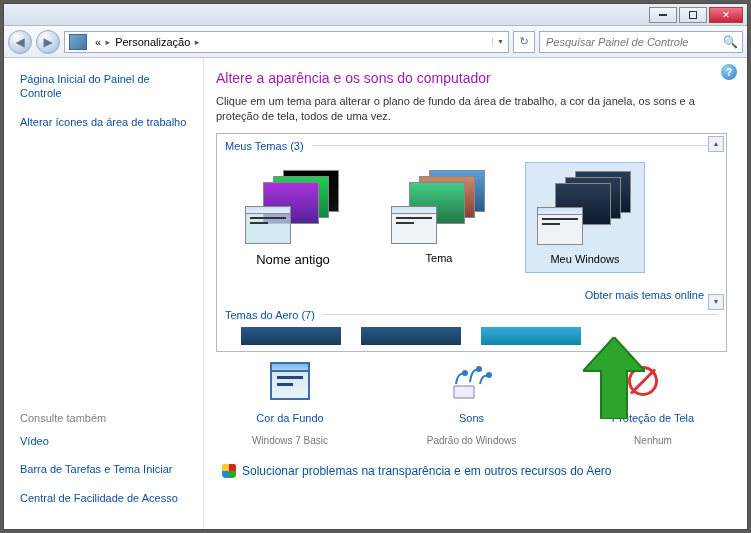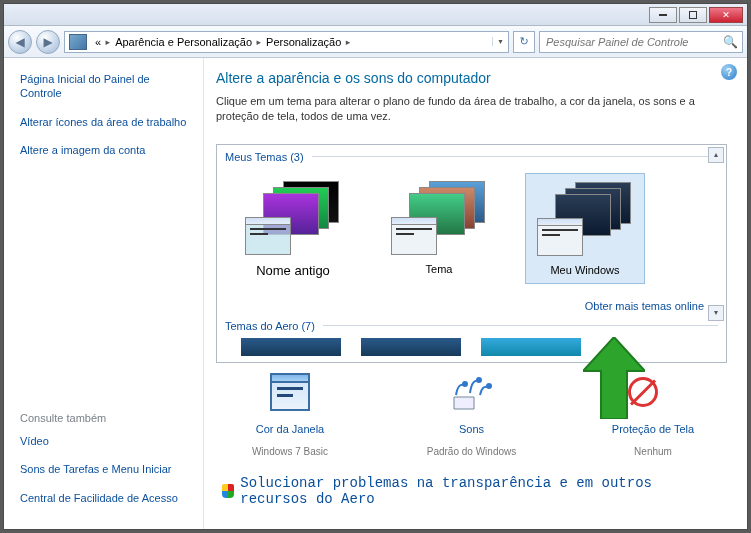--- a/index.html
+++ b/index.html
@@ -28,22 +28,22 @@
 
 
 .body { flex: 1; display: flex; overflow: hidden; }
 .sidebar { width: 200px; background: #fff; border-right: 1px solid #e1e6ec; padding: 14px 12px 10px 16px; display: flex; flex-direction: column; }
 .sidebar a { color: #0a4f9b; font-size: 11px; text-decoration: none; display: block; margin-bottom: 14px; line-height: 1.3; cursor: pointer; }
 .see-also { margin-top: auto; }
 .see-also h4 { font-size: 11px; color: #7a8188; font-weight: normal; margin-bottom: 10px; }
 
 .content { flex: 1; padding: 12px 20px 8px 12px; overflow: hidden; position: relative; }
 .help-icon { position: absolute; top: 6px; right: 10px; width: 16px; height: 16px; border-radius: 50%; background: radial-gradient(circle at 35% 30%, #9cd0f5, #2a7fc9); color: #fff; font-size: 10px; font-weight: bold; display: flex; align-items: center; justify-content: center; cursor: pointer; }
-.page-title { color: #0369a1; font-size: 14px; font-weight: normal; margin-bottom: 8px; }
-.page-desc { font-size: 11px; color: #333; margin-bottom: 20px; line-height: 1.35; }
+.page-title { color: #a21caf; font-size: 14px; font-weight: normal; margin-bottom: 8px; }
+.page-desc { font-size: 11px; color: #333; margin-bottom: 9px; line-height: 1.35; }
 
 .themes-box { border: 1px solid #b0b9c6; padding: 6px 8px 4px 8px; position: relative; }
 .scroll-up, .scroll-down { position: absolute; right: 2px; width: 16px; height: 16px; border: 1px solid #b0b9c6; background: #edf2f8; font-size: 8px; display: flex; align-items: center; justify-content: center; cursor: pointer; color: #556; }
 .scroll-up { top: 2px; } .scroll-down { top: 160px; }
 .section-label { color: #0a4f9b; font-size: 11px; margin: 0 0 6px 0; display: flex; align-items: center; }
 .section-label .line { flex: 1; height: 1px; background: #cfd7e2; margin-left: 8px; }
 .theme-row { display: flex; gap: 26px; padding: 4px 0 10px 8px; }
 .theme-item { width: 120px; text-align: center; font-size: 11px; cursor: pointer; padding: 6px 4px; }
 .theme-item.sel { background: #d9e9f8; border: 1px solid #9bc0e2; }
 .thumb { width: 104px; height: 78px; margin: 0 auto 6px; position: relative; }
@@ -74,21 +74,21 @@
 .ico-win { width: 40px; height: 38px; margin: 0 auto; border: 2px solid #3a6ea5; background: linear-gradient(#cfe3f7,#eaf3fc); position: relative; }
 .ico-win .bb { height: 8px; border-bottom: 2px solid #3a6ea5; background: linear-gradient(#7fb6e8,#a7d0f2); }
 .ico-win .t { height: 3px; background: #23487a; margin: 4px 5px 0; }
 .ico-snd svg { width: 48px; height: 40px; }
 .ico-scr { width: 40px; height: 40px; margin:0 auto; position: relative; }
 .ico-scr .circ { width: 30px; height: 30px; border-radius: 50%; border: 3px solid #d33; position: absolute; top: 4px; left: 4px; background: #fff; }
 .ico-scr .slash { width: 34px; height: 3px; background: #d33; position: absolute; top: 18px; left: 2px; transform: rotate(-45deg); }
 
 .troubleshoot { margin-top: 12px; padding: 6px 0 0 6px; display: flex; align-items: center; gap: 6px; }
 .shield { width: 14px; height: 14px; background: conic-gradient(#d22 0 25%, #2a2 0 50%, #28d 0 75%, #fc2 0); border-radius: 2px 2px 4px 4px; }
-.troubleshoot a { color: #0a4f9b; font-size: 14px; text-decoration: none; cursor: pointer; font-family: Liberation Mono, monospace; }
+.troubleshoot a { color: #0a4f9b; font-size: 12px; text-decoration: none; cursor: pointer; }
 
 
 .arrow { position: absolute; left: 379px; top: 279px; pointer-events: none; }
 .arrow svg { width: 62px; height: 82px; }
 </style>
 </head>
 <body>
 
 <div class="window">
   <div class="titlebar">
@@ -100,41 +100,39 @@
       </div>
     <div class="winbtn close">✕</div>
   </div>
 
   <div class="navbar">
     <div class="navbtn">◀</div>
     <div class="navbtn">▶</div>
     <div class="addressbar">
       <div class="addr-icon"></div>
       <span class="addr-seg">«</span>
-      <span class="addr-seg">Aparência e Personalização</span>
       <span class="addr-seg">Personalização</span>
       <div style="flex:1"></div>
       <div class="addr-drop">▾</div>
     </div>
     <div class="refresh">↻</div>
     <div class="searchbox">
       <input placeholder="Pesquisar Painel de Controle" style="">
       <div class="search-icon">🔍</div>
     </div>
   </div>
 
   <div class="body">
     <div class="sidebar">
       <a>Página Inicial do Painel de Controle</a>
       <a>Alterar ícones da área de trabalho</a>
-      <a>Altere a imagem da conta</a>
       <div class="see-also">
         <h4>Consulte também</h4>
         <a>Vídeo</a>
-        <a>Sons de Tarefas e Menu Iniciar</a>
+        <a>Barra de Tarefas e Tema Iniciar</a>
         <a>Central de Facilidade de Acesso</a>
       </div>
     </div>
 
     <div class="content">
       <div class="help-icon">?</div>
       <div class="page-title">Altere a aparência e os sons do computador</div>
       <div class="page-desc">Clique em um tema para alterar o plano de fundo da área de trabalho, a cor da janela, os sons e a proteção de tela, todos de uma vez.</div>
 
       <div class="themes-box">
@@ -205,21 +203,21 @@
 
       <div class="bottom-row">
         <div class="bottom-item">
           <div class="ico">
               <div class="ico-win">
                 <div class="bb"></div>
                 <div class="t"></div>
                 <div class="t" style="width:16px"></div>
               </div>
             </div>
-          <a class="lnk">Cor da Janela</a>
+          <a class="lnk">Cor da Fundo</a>
           <div class="sub">Windows 7 Basic</div>
         </div>
         <div class="bottom-item">
           <div class="ico ico-snd">
             <svg viewBox="0 0 48 40">
                 <path d="M6 24 L6 36 L26 36 L26 24 Z" fill="#eef" stroke="#789"></path>
                 <path d="M8 22 Q10 10 16 12" stroke="#37c" fill="none" stroke-width="2"></path>
                 <circle cx="17" cy="11" r="3" fill="#37c"></circle>
                 <path d="M22 20 Q24 6 30 8" stroke="#37c" fill="none" stroke-width="2"></path>
                 <circle cx="31" cy="7" r="3" fill="#37c"></circle>

